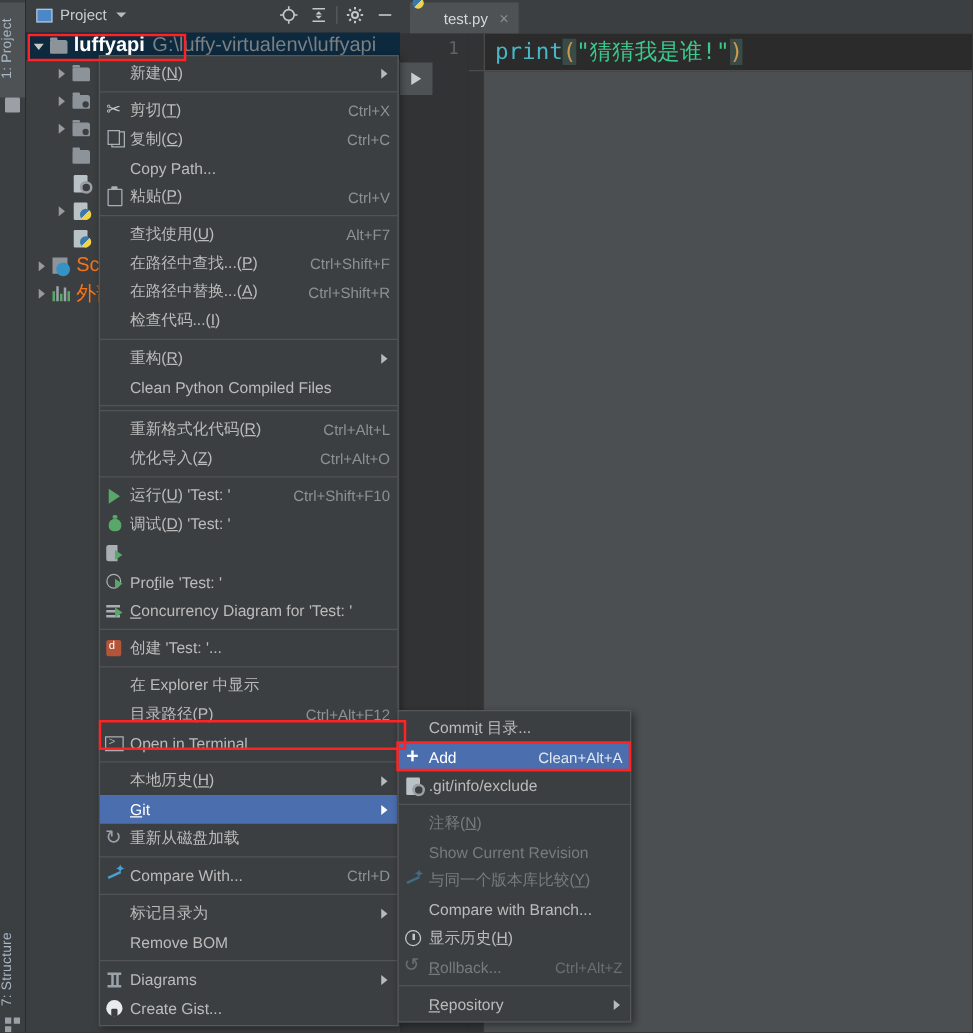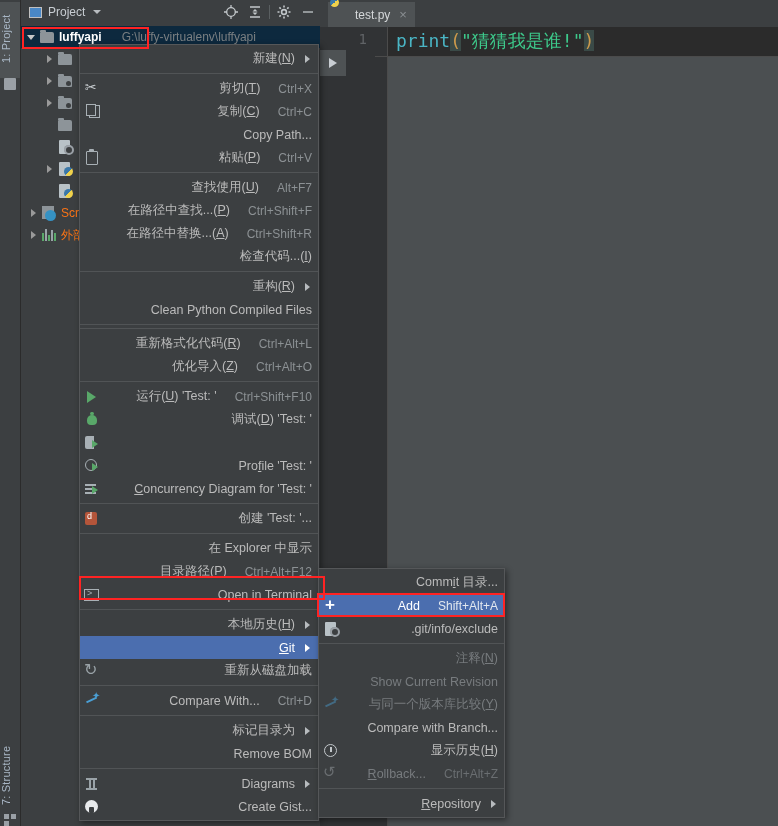--- a/index.html
+++ b/index.html
@@ -85,21 +85,21 @@
   }
   .ptool { width: 24px; height: 24px; display:flex; align-items:center; justify-content:center; }
   .tool-sep { width:1px; height:14px; background:#5a5f61; margin:0 2px; }
 
   
   .tree {
     position: absolute; left: 0; top: 26px; width: 299px;
   }
   .tree-row {
     position: relative; height: 22px; display: flex; align-items: center;
-    white-space: nowrap; font-size: 12px; color: #bbbbbb;
+    white-space: nowrap; font-size: 16px; color: #bbbbbb;
   }
   .tree-row.selected {
     background: #0d293e;
   }
   .tw {
     width: 0; height: 0; border-left: 5px solid #9a9a9a;
     border-top: 4px solid transparent; border-bottom: 4px solid transparent;
   }
   .tw.open {
     border-left: 4px solid transparent; border-right: 4px solid transparent;
@@ -124,21 +124,21 @@
     background: linear-gradient(135deg,#3b78a8 50%, #f0d24b 50%);}
   .pyfile.excl::after{ background:#8d9499; }
   .pyfile.excl::before{content:''; position:absolute; right:-4px; bottom:-1px; width:10px;height:10px;border-radius:50%;
     border:2px solid #9aa0a6; box-sizing:border-box; background:#3c3f41; z-index:2;}
   .scratch{position:absolute;left:1px;top:1px;width:12px;height:13px;background:#8d9499;}
   .scratch::after{content:'';position:absolute;left:3px;top:4px;width:11px;height:11px;border-radius:50%;background:#3592c4;}
   .libico{position:absolute;left:1px;top:2px;width:14px;height:12px;}
   .libico i{position:absolute;bottom:0;width:2px;display:block;}
   .tree-label{ color:#f97316; }
   .tree-label.bold{ font-weight: bold; color:#ffffff;}
-  .tree-path{ color:#7a7f82; margin-left:20px; }
+  .tree-path{ color:#7a7f82; margin-left:6px; }
 
   
   .redbox{
     position:absolute; border:2px solid #ff2323; box-sizing:border-box;
     pointer-events:none; z-index: 60;
   }
 
   
   .editor-area{
     position:absolute; left:320px; top:0; width:458px; height:826px;
@@ -207,21 +207,20 @@
     padding: 2px 0;
     box-sizing: border-box;
   }
   #main-menu{ left:79px; top:44px; width:240px; }
   #git-menu{ left:318px; top:568px; width:187px; }
 
   .mi{
     position:relative; display:flex; align-items:center;
     height:23px; padding:0 6px 0 0; font-size:12.5px; color:#bbbbbb;
     white-space:nowrap;
-    text-align:right;
   }
   .mi .mi-ico{
     width:24px; height:16px; flex:0 0 24px; position:relative;
     display:flex; align-items:center; justify-content:center;
   }
   .mi .mi-label{ flex:1 1 auto; }
   .mi .mi-key{ color:#8c9194; font-size:12px; margin-left:18px; }
   .mi .mi-arrow{
     width:0;height:0;border-left:5px solid #b7bbbe;
     border-top:4px solid transparent;border-bottom:4px solid transparent;
@@ -650,21 +649,21 @@
   <div class="menu" id="git-menu">
     <div class="mi">
       <span class="mi-ico"></span>
       <span class="mi-label">Comm<u>i</u>t 目录...</span>
     </div>
     <div class="mi sel">
       <span class="mi-ico">
           <span class="g-plus"></span>
         </span>
       <span class="mi-label">Add</span>
-      <span class="mi-key">Shift+Alt+A</span>
+      <span class="mi-key">Clean+Alt+A</span>
     </div>
     <div class="mi">
       <span class="mi-ico">
           <span class="g-exclude">
             <span class="pyfile excl"></span>
           </span>
         </span>
       <span class="mi-label">.git/info/exclude</span>
     </div>
     <div class="msep"></div>

